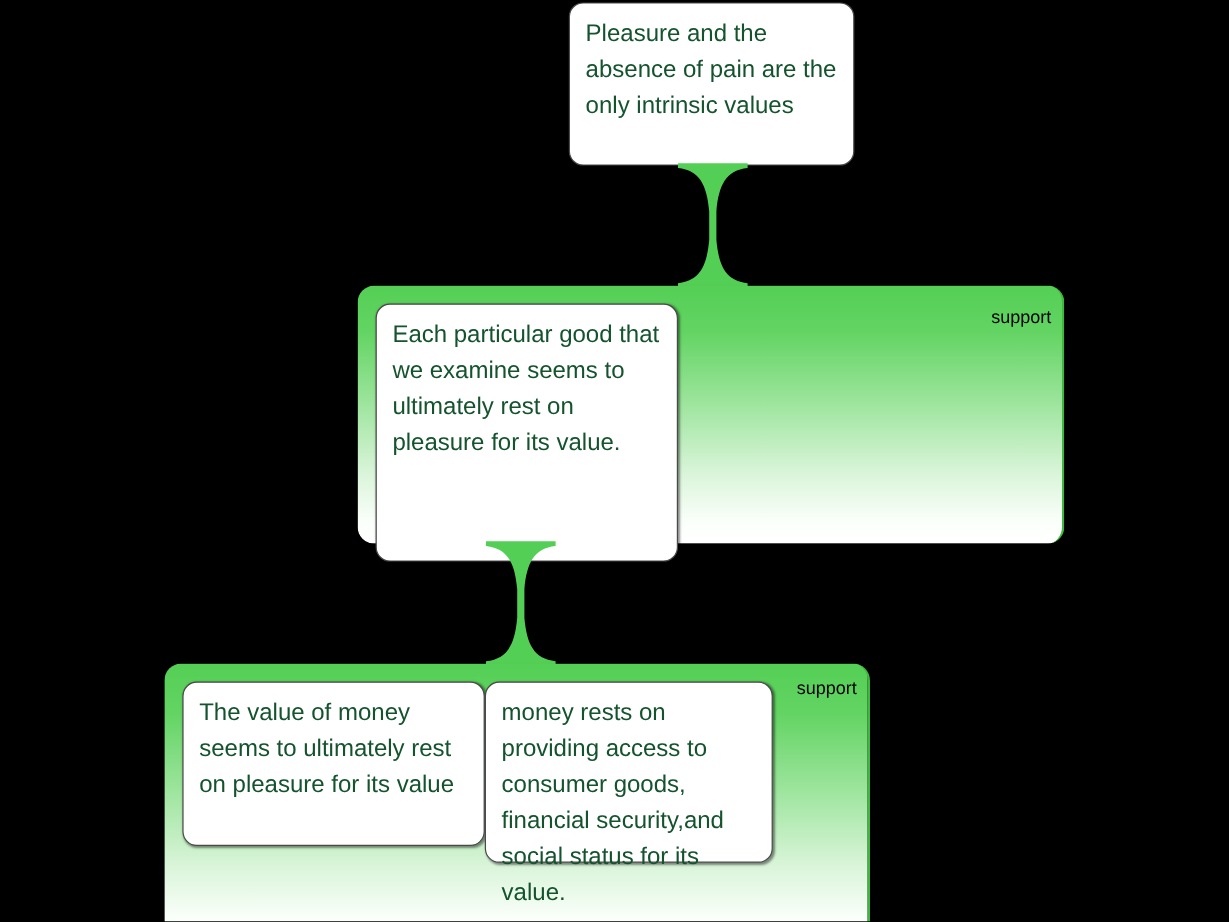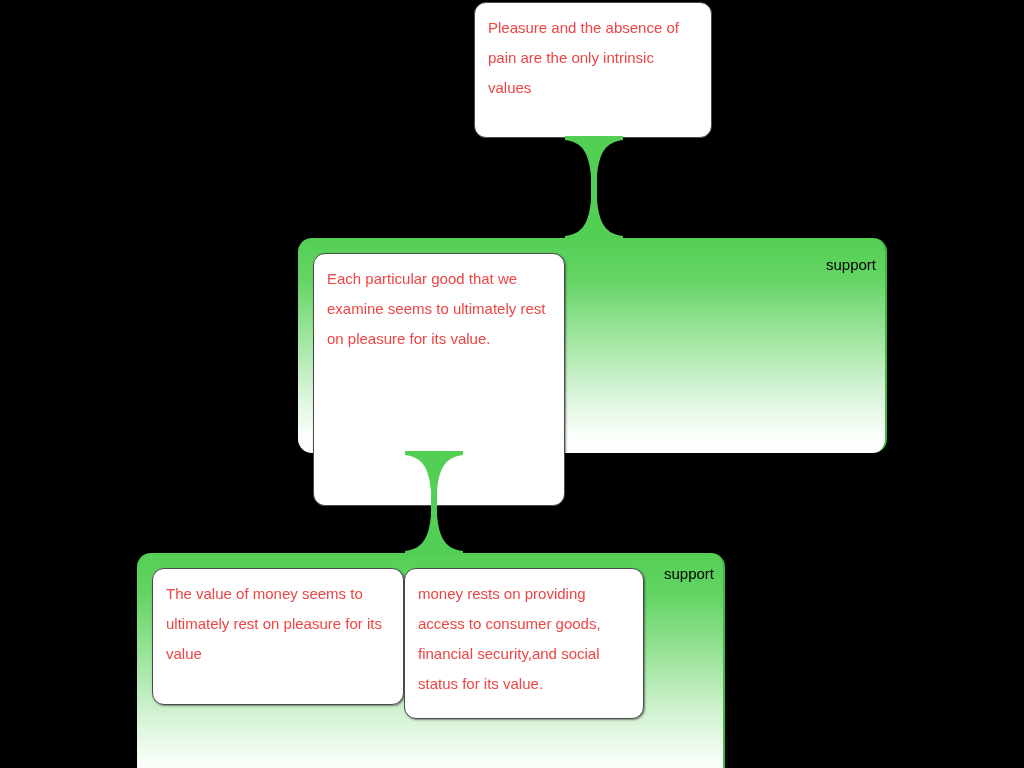--- a/index.html
+++ b/index.html
@@ -16,22 +16,22 @@
     font-family: "Liberation Sans", sans-serif;
   }
 
   
   .card {
     position: absolute;
     background: #ffffff;
     border: 1px solid #4a4a4a;
     border-radius: 12px;
     box-sizing: border-box;
-    color: #ef4444;
-    font-size: 15px;
+    color: #14532d;
+    font-size: 20px;
     line-height: 30px;
     padding: 10px 13px 8px 13px;
     box-shadow: 1px 1px 2px rgba(0,0,0,0.45);
   }
 
   
   #root-card {
     left: 474px;
     top: 2px;
     width: 238px;
@@ -69,21 +69,21 @@
     white-space: nowrap;
   }
   #support-label-2 { right: 9px; top: 18px; }
   #support-label-3 { right: 9px; top: 12px; }
 
   
   #card-2a {
     left: 15px;
     top: 15px;
     width: 252px;
-    height: 253px;
+    height: 215px;
   }
   #card-2b {
     left: 272px;
     top: 15px;
     width: 240px;
     height: 137px;
   }
 
   
   #card-3a {

